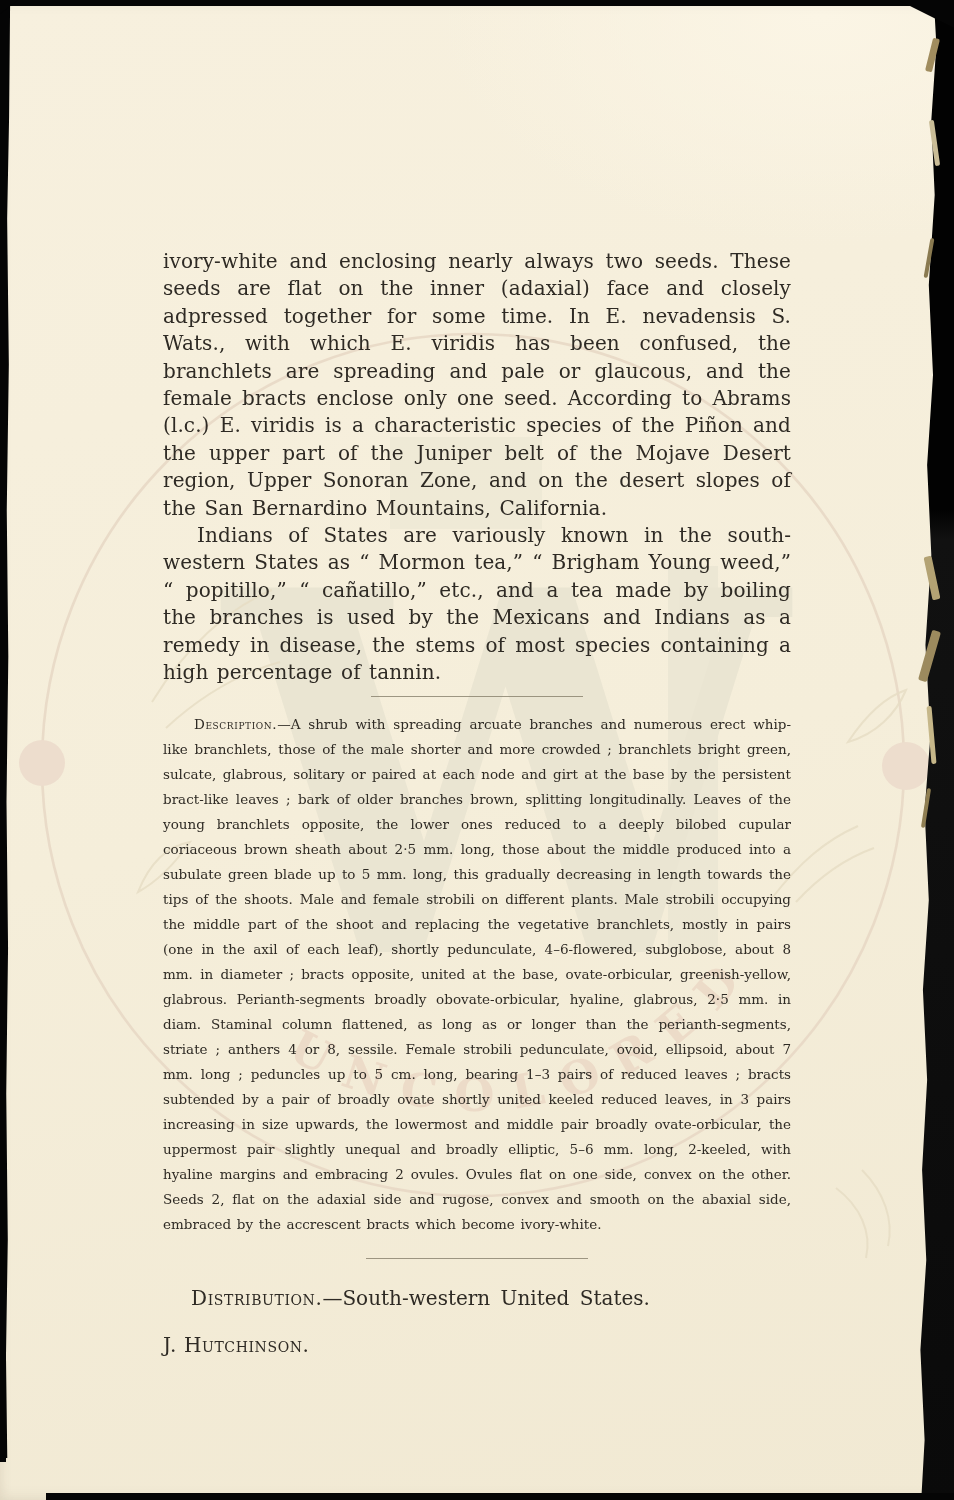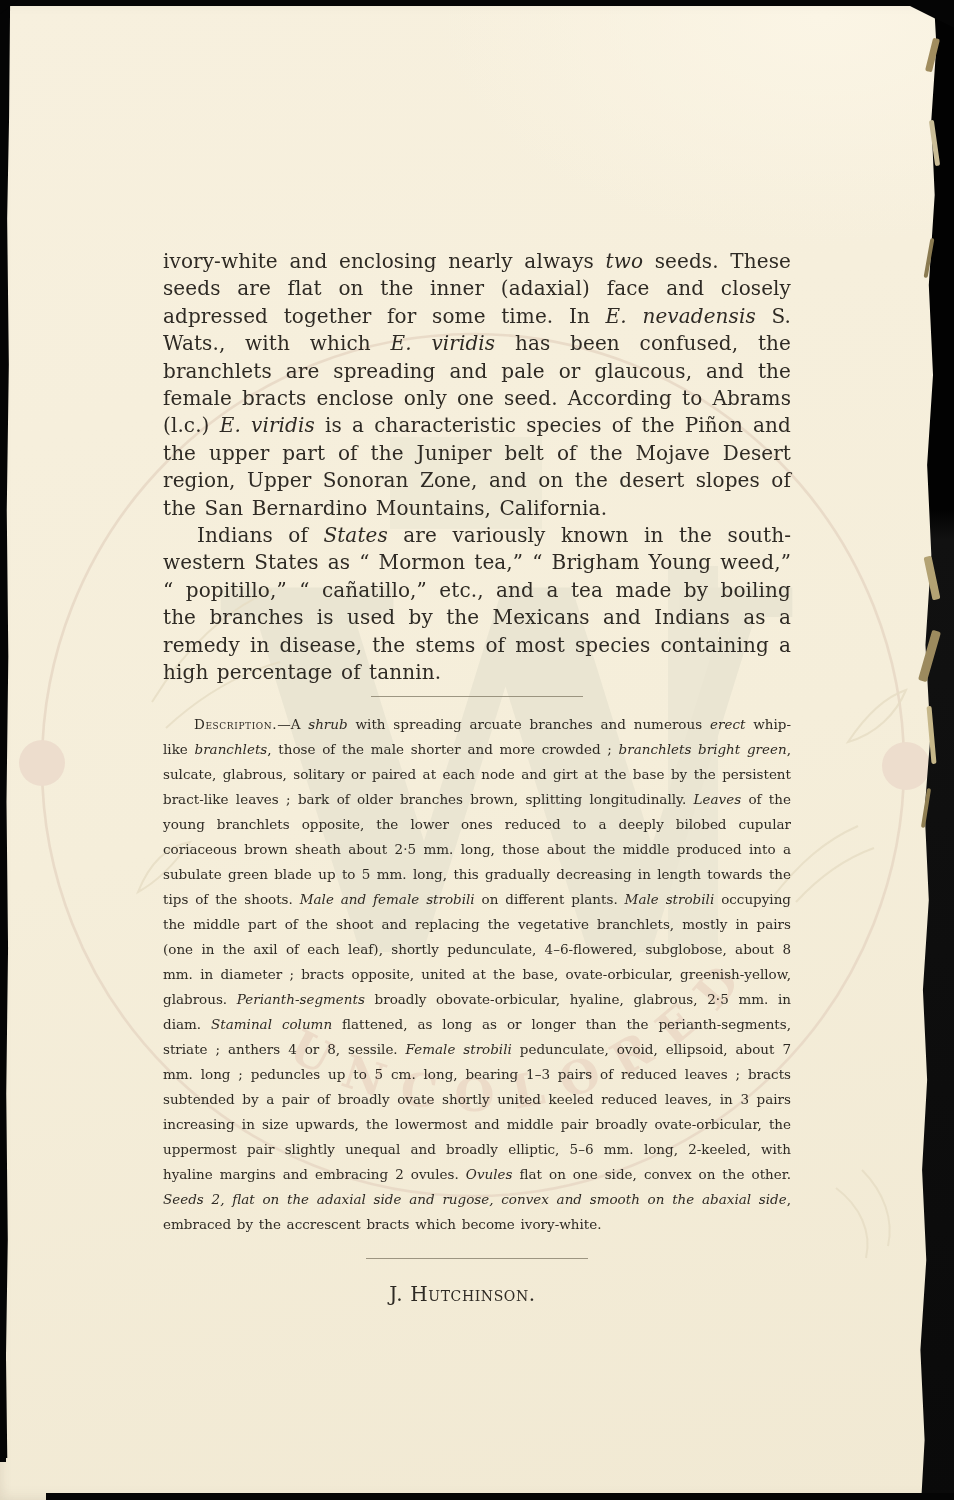--- a/index.html
+++ b/index.html
@@ -6,27 +6,27 @@
   .scan{position:relative;width:954px;height:1500px;background:#060606;font-family:"DejaVu Serif","Liberation Serif",serif;}
   .page{position:absolute;left:0;top:0;width:954px;height:1500px;
         background:
           radial-gradient(ellipse 700px 420px at 86% 1%, #fbf5e5 0%, rgba(251,245,229,0) 55%),
           linear-gradient(168deg,#f7f0de 0%,#f5eeda 52%,#f1e9d3 100%);
         box-shadow:inset -10px 0 18px rgba(60,45,20,0.07), inset 4px 0 10px rgba(60,45,20,0.05);}
   svg.wm{position:absolute;left:0;top:0;width:954px;height:1500px;}
   .content{position:absolute;left:163px;top:248px;width:628px;color:#2e2a24;}
   .body-text{margin:0;font-size:20px;line-height:27.4px;text-align:justify;word-spacing:2px;letter-spacing:0.1px;}
   .indent{text-indent:34px;}
-  .it{font-style:italic;}
+  .it{}
   .sc{font-variant:small-caps;letter-spacing:0.6px;}
   .rule{width:212px;height:0;border-top:1px solid #8d8672;margin:9px auto 0 auto;opacity:0.85;}
   .rule2{width:222px;margin-top:21px;}
   .desc{margin:15px 0 0 0;font-size:13.5px;line-height:25px;text-align:justify;text-indent:31px;word-spacing:1.4px;}
   .dist{margin:27px 0 0 28px;font-size:20px;word-spacing:4px;}
-  .sig{margin:23px 29px 0 0;font-size:20px;text-align:center;}
+  .sig{margin:23px 29px 0 0;font-size:20px;text-align:left;}
   
   .edge{position:absolute;background:#050505;}
   .edge-top{left:0;top:0;width:954px;height:6px;}
   .edge-left{left:0;top:0;width:13px;height:1458px;
     clip-path:polygon(0 0,78% 0,70% 8%,55% 15%,68% 25%,52% 35%,64% 45%,50% 55%,62% 65%,48% 75%,60% 85%,46% 93%,56% 100%,0 100%);}
   .edge-right{left:912px;top:0;width:42px;height:1500px;
     background:linear-gradient(180deg,#020202 0%,#020202 34%,#111 36%,#0a0a0a 100%);
     clip-path:polygon(100% 0,100% 100%,22% 100%,30% 96%,20% 90%,34% 84%,24% 78%,36% 72%,26% 66%,40% 60%,30% 54%,44% 49%,32% 43%,46% 37%,36% 31%,50% 25%,40% 19%,54% 13%,46% 8%,58% 3%,52% 0);}
   .edge-bottom{left:46px;bottom:0;width:908px;height:7px;}
   .corner-tl{left:0;top:0;width:18px;height:14px;clip-path:polygon(0 0,100% 0,0 100%);}
@@ -65,20 +65,21 @@
         <path d="M836,1188 C860,1206 872,1232 866,1258 M862,1170 C884,1192 894,1220 888,1246"></path>
       </g>
     </svg>
 
     <div class="content">
       <p class="body-text"><span>ivory-white and enclosing nearly always </span><span class="it">two</span><span> seeds.  These seeds are flat on the inner (adaxial) face and closely adpressed together for some time.  In </span><span class="it">E. nevadensis</span><span> S. Wats., with which </span><span class="it">E. viridis</span><span> has been confused, the branchlets are spreading and pale or glaucous, and the female bracts enclose only one seed.  According to Abrams (l.c.) </span><span class="it">E. viridis</span><span> is a characteristic species of the Piñon and the upper part of the Juniper belt of the Mojave Desert region, Upper Sonoran Zone, and on the desert slopes of the San Bernardino Mountains, California.</span></p>
       <p class="body-text indent"><span>Indians of </span><span class="it">States</span><span> are variously known in the south-western States as “ Mormon tea,” “ Brigham Young weed,” “ popitillo,” “ cañatillo,” etc., and a tea made by boiling the branches is used by the Mexicans and Indians as a remedy in disease, the stems of most species containing a high percentage of tannin.</span></p>
       <div class="rule"></div>
       <p class="desc"><span class="sc">Description.</span><span>—A </span><span class="it">shrub</span><span> with spreading arcuate branches and numerous </span><span class="it">erect</span><span> whip-like </span><span class="it">branchlets</span><span>, those of the male shorter and more crowded ; </span><span class="it">branchlets bright green</span><span>, sulcate, glabrous, solitary or paired at each node and girt at the base by the persistent bract-like leaves ;  bark of older branches brown, splitting longitudinally. </span><span class="it">Leaves</span><span> of the young branchlets opposite, the lower ones reduced to a deeply bilobed cupular coriaceous brown sheath about 2·5 mm. long, those about the middle produced into a subulate green blade up to 5 mm. long, this gradually decreasing in length towards the tips of the shoots.  </span><span class="it">Male and female strobili</span><span> on different plants.  </span><span class="it">Male strobili</span><span> occupying the middle part of the shoot and replacing the vegetative branchlets, mostly in pairs (one in the axil of each leaf), shortly pedunculate, 4–6-flowered, subglobose, about 8 mm. in diameter ;  bracts opposite, united at the base, ovate-orbicular, greenish-yellow, glabrous.  </span><span class="it">Perianth-segments</span><span> broadly obovate-orbicular, hyaline, glabrous, 2·5 mm. in diam.  </span><span class="it">Staminal column</span><span> flattened, as long as or longer than the perianth-segments, striate ;  anthers 4 or 8, sessile.  </span><span class="it">Female strobili</span><span> pedunculate, ovoid, ellipsoid, about 7 mm. long ;  peduncles up to 5 cm. long, bearing 1–3 pairs of reduced leaves ;  bracts subtended by a pair of broadly ovate shortly united keeled reduced leaves, in 3 pairs increasing in size upwards, the lowermost and middle pair broadly ovate-orbicular, the uppermost pair slightly unequal and broadly elliptic, 5–6 mm. long, 2-keeled, with hyaline margins and embracing 2 ovules.  </span><span class="it">Ovules</span><span> flat on one side, convex on the other.  </span><span class="it">Seeds 2, flat on the adaxial side and rugose, convex and smooth on the abaxial side</span><span>, embraced by the accrescent bracts which become ivory-white.</span></p>
       <div class="rule rule2"></div>
+      <p class="dist"><span class="sc">Distribution.</span><span>—South-western United States.</span></p>
       <p class="sig"><span class="sc">J. Hutchinson.</span></p>
     </div>
   </div>
 
   <div class="edge edge-top"></div>
   <div class="edge edge-left"></div>
   <div class="edge edge-right"></div>
   <div class="edge edge-bottom"></div>
   <div class="edge corner-tl"></div>
   <div class="edge corner-tr"></div>

